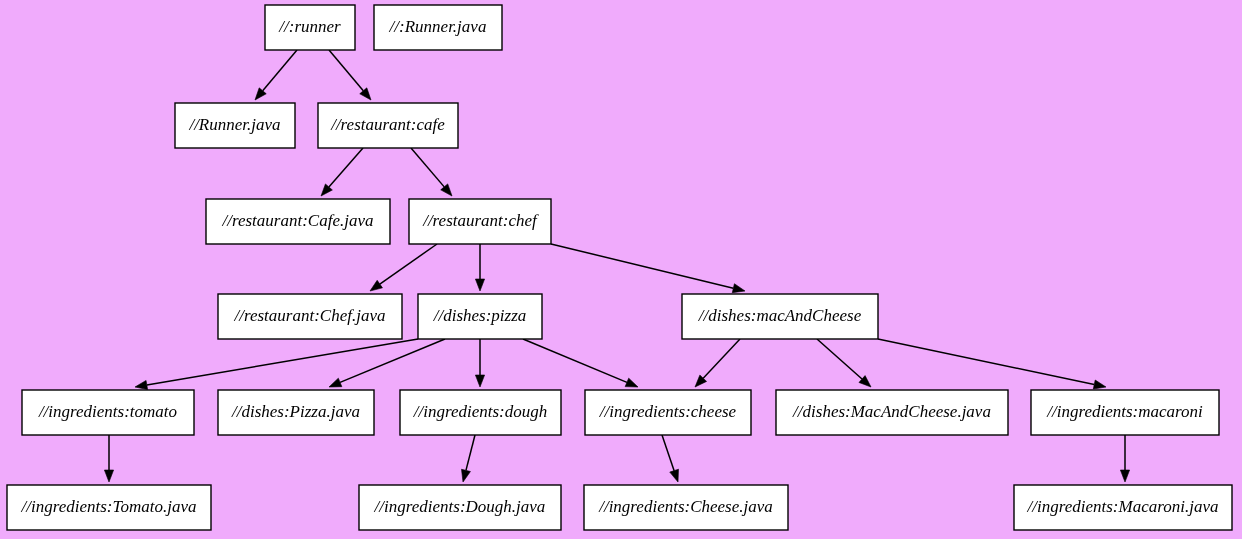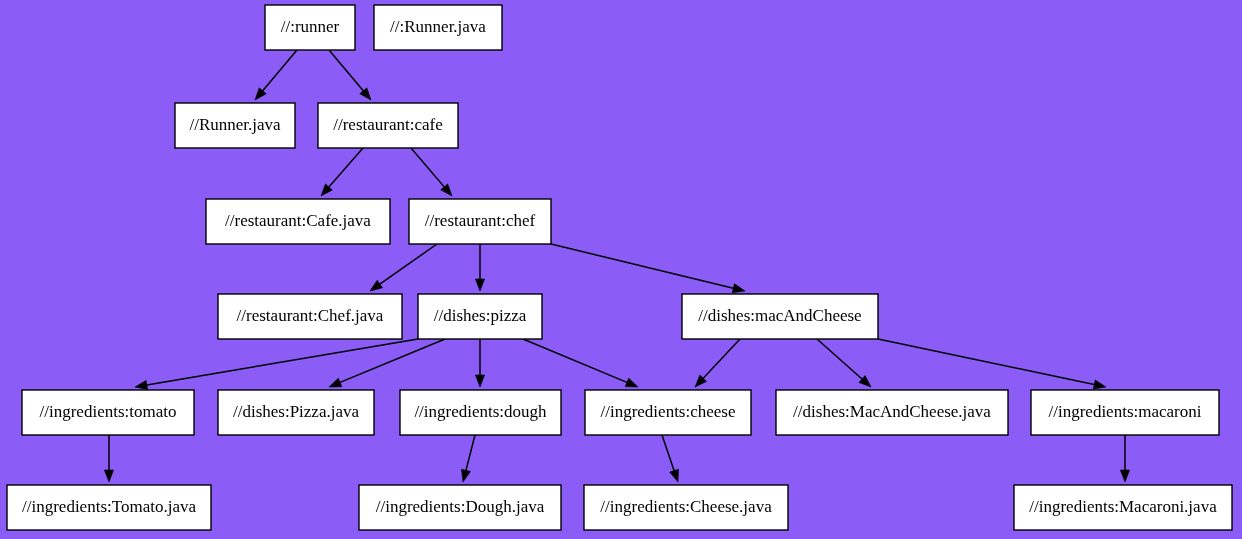--- a/index.html
+++ b/index.html
@@ -4,23 +4,24 @@
 <style>
   html, body {
     margin: 0;
     padding: 0;
     background: #ffffff;
   }
   #graph-root {
     position: relative;
     width: 1242px;
     height: 539px;
-    background: #8b5cf6;
+    background: #f0abfc;
     overflow: hidden;
     font-family: "Liberation Serif", "DejaVu Serif", serif;
+    font-style: italic;
   }
   svg#graph-canvas {
     position: absolute;
     top: 0;
     left: 0;
     width: 1242px;
     height: 539px;
     display: block;
   }
   .node-box {

